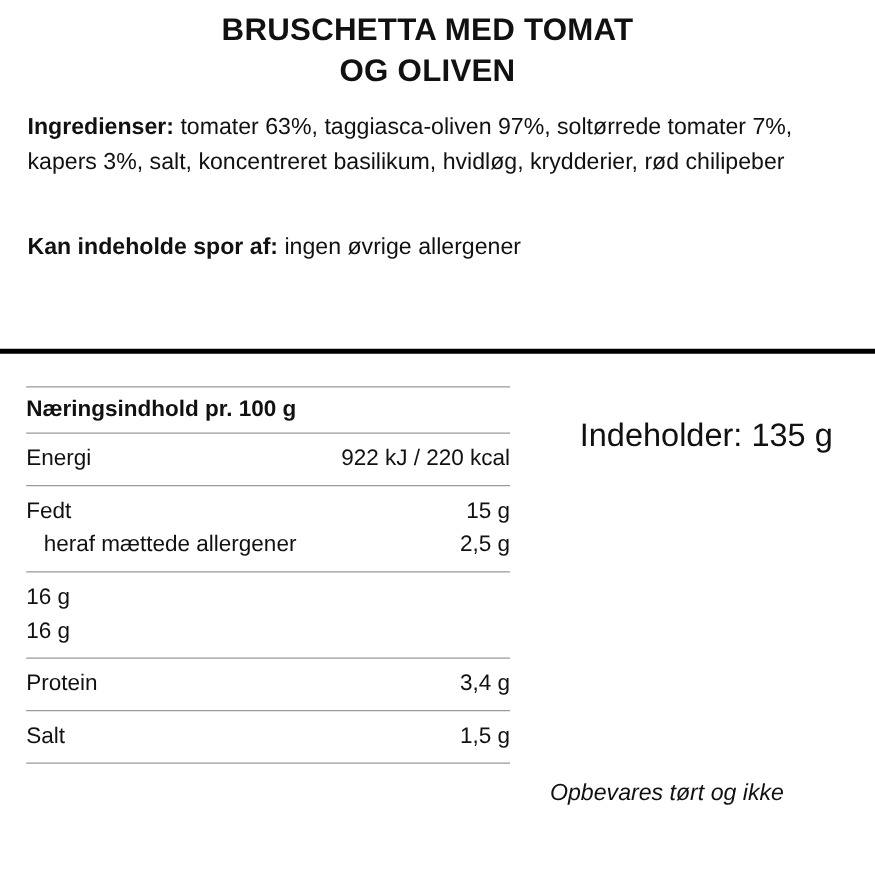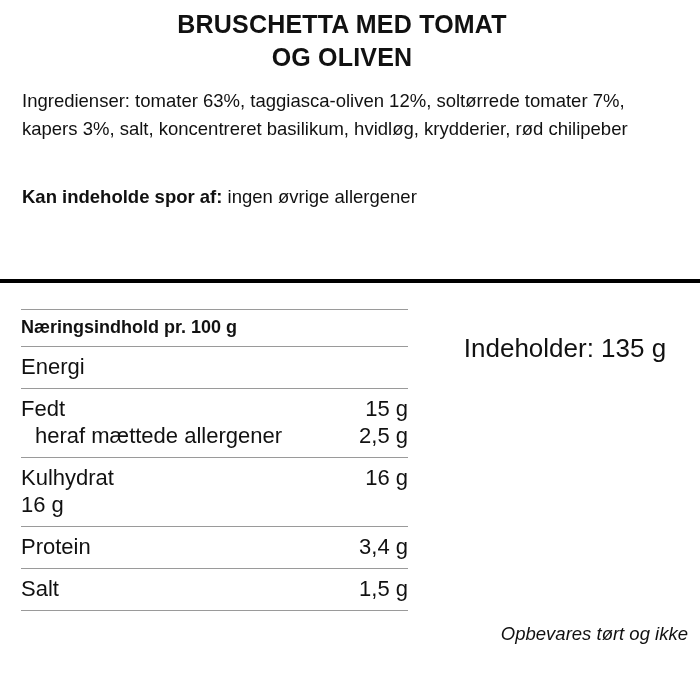--- a/index.html
+++ b/index.html
@@ -40,21 +40,21 @@
     display: block;
   }
 
   .ingredients-para {
     margin: 13px 0 0 0;
     font-size: 18.5px;
     line-height: 28px;
     text-align: left;
   }
   .ingredients-para .lead-in {
-    font-weight: normal;
+    font-weight: bold;
   }
 
   .allergens-para {
     margin: 40px 0 0 0;
     font-size: 18.5px;
     line-height: 28px;
   }
   .allergens-para .lead-in {
     font-weight: bold;
   }
@@ -95,21 +95,21 @@
   .nutri-heading {
     font-size: 18px;
     font-weight: bold;
     line-height: 26px;
     padding: 4px 0 6px 0;
   }
   .nutri-row {
     display: flex;
     justify-content: space-between;
     align-items: center;
-    font-size: 22px;
+    font-size: 18px;
     line-height: 27px;
   }
   .nutri-row .nutri-label {
     text-align: left;
     white-space: nowrap;
   }
   .nutri-row .nutri-value {
     text-align: right;
     white-space: nowrap;
   }
@@ -133,83 +133,83 @@
     text-align: center;
     font-size: 26px;
     line-height: 28px;
     font-weight: normal;
   }
   .storage-note {
     position: absolute;
     left: 0;
     top: 337px;
     width: 248px;
-    text-align: right;
+    text-align: left;
     font-size: 18.5px;
     line-height: 27px;
     font-style: italic;
   }
   .storage-note .storage-line {
     display: block;
   }
 </style>
 </head>
 <body>
 
 <div class="label-sheet">
 
   <div class="header-block">
 
     <h1 class="product-title">
       <span class="title-line">BRUSCHETTA MED TOMAT</span>
       <span class="title-line">OG OLIVEN</span>
     </h1>
 
-    <p class="ingredients-para"><span class="lead-in">Ingredienser:</span><span> tomater 63%, taggiasca-oliven 12%, soltørrede tomater 7%, kapers 3%, salt, koncentreret basilikum, hvidløg, krydderier, rød chilipeber</span></p>
+    <p class="ingredients-para"><span class="lead-in">Ingredienser:</span><span> tomater 63%, taggiasca-oliven 97%, soltørrede tomater 7%, kapers 3%, salt, koncentreret basilikum, hvidløg, krydderier, rød chilipeber</span></p>
 
     <p class="allergens-para"><span class="lead-in">Kan indeholde spor af:</span><span> ingen øvrige allergener</span></p>
 
   </div>
 
   <div class="heavy-rule"></div>
 
   <div class="lower-area">
 
     <div class="nutrition-table">
 
       <div class="nutri-rule"></div>
 
       <div class="nutri-heading">Næringsindhold pr. 100 g</div>
 
       <div class="nutri-rule"></div>
 
       <div class="nutri-group">
         <div class="nutri-row">
           <span class="nutri-label">Energi</span>
+          <span class="nutri-value">922 kJ / 220 kcal</span>
         </div>
       </div>
 
       <div class="nutri-rule"></div>
 
       <div class="nutri-group">
         <div class="nutri-row">
           <span class="nutri-label">Fedt</span>
           <span class="nutri-value">15 g</span>
         </div>
         <div class="nutri-row is-sub">
           <span class="nutri-label">heraf mættede allergener</span>
           <span class="nutri-value">2,5 g</span>
         </div>
       </div>
 
       <div class="nutri-rule"></div>
 
       <div class="nutri-group">
         <div class="nutri-row">
-          <span class="nutri-label">Kulhydrat</span>
           <span class="nutri-value">16 g</span>
         </div>
         <div class="nutri-row is-sub">
           <span class="nutri-value">16 g</span>
         </div>
       </div>
 
       <div class="nutri-rule"></div>
 
       <div class="nutri-group">

